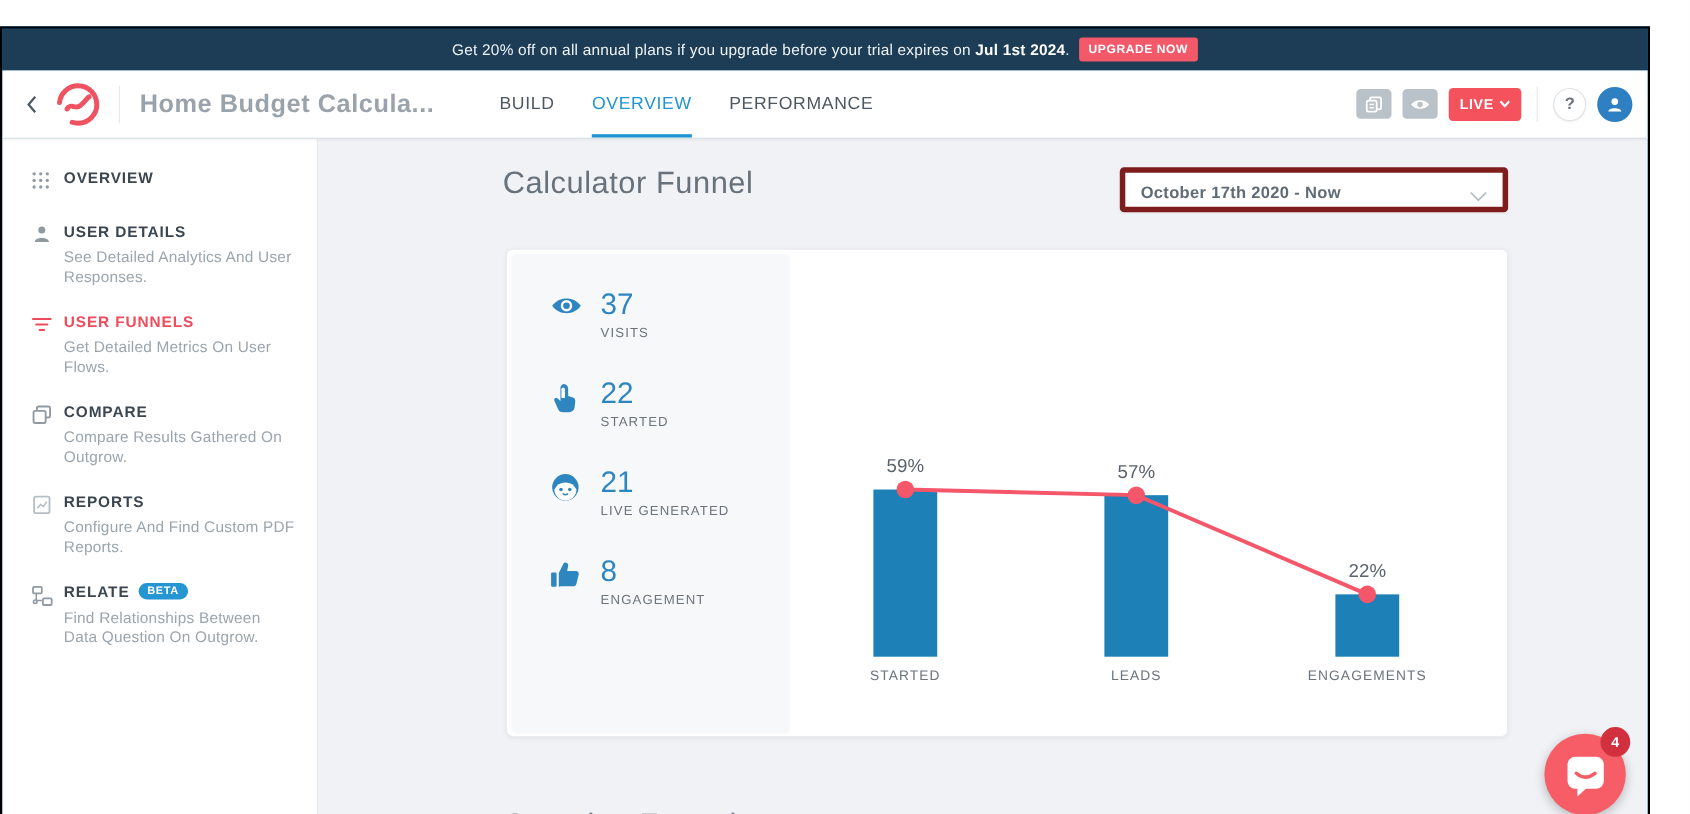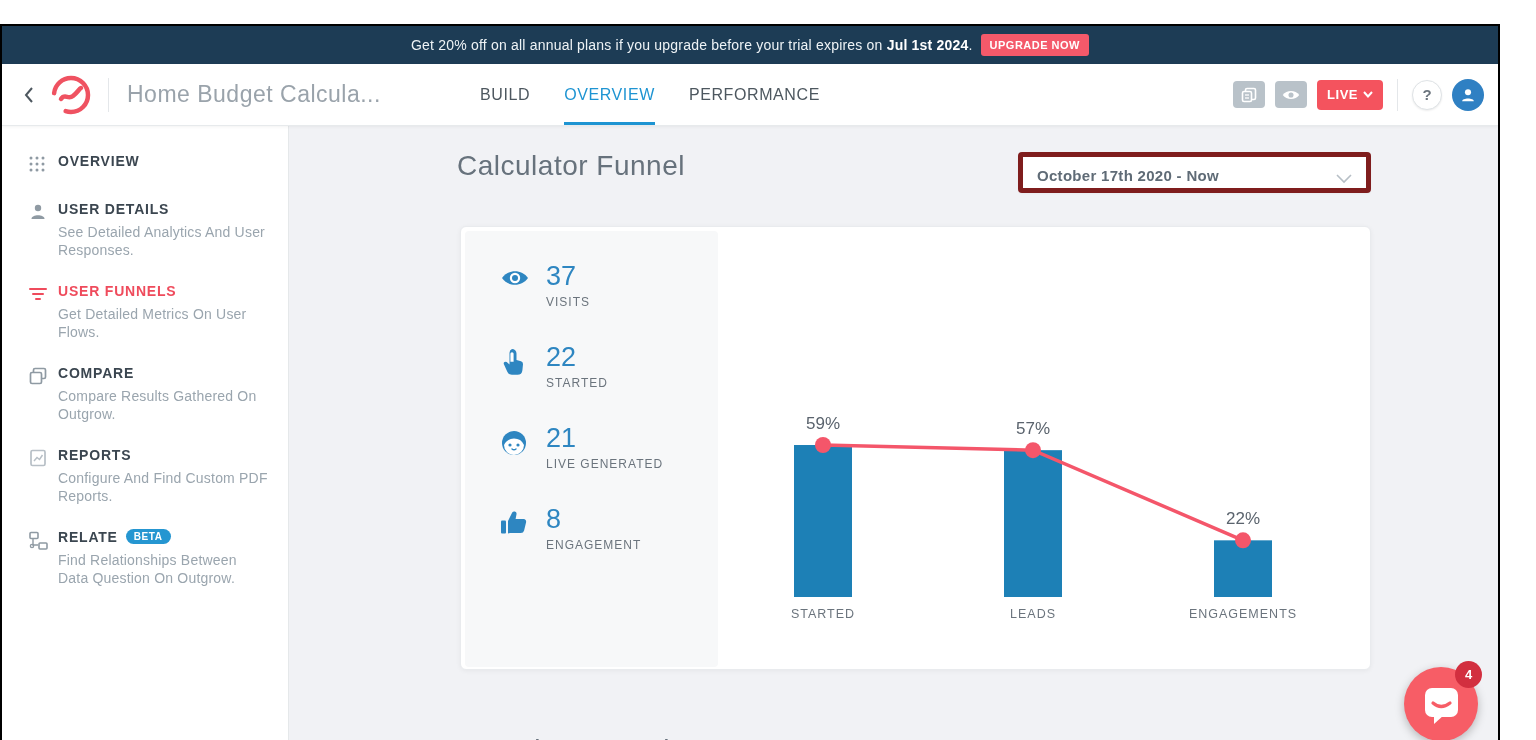--- a/index.html
+++ b/index.html
@@ -12,22 +12,22 @@
   .banner-text b { color:#ffffff; font-weight:700; }
   .banner-cta { background:#f4596a; color:#fff; font-size:11px; font-weight:700; letter-spacing:.5px;
                 border:none; border-radius:3px; padding:5px 9px; cursor:pointer; }
 
   
   .header { position:relative; height:62px; background:#fff; border-bottom:1px solid #e7eaec;
             box-shadow:0 1px 3px rgba(0,0,0,.05); display:flex; align-items:center; z-index:5; }
   .back-btn { margin-left:16px; width:22px; height:22px; display:flex; align-items:center; justify-content:center; cursor:pointer; }
   .logo { margin-left:8px; width:46px; height:46px; }
   .header-divider { width:1px; height:34px; background:#e4e7ea; margin:0 18px 0 14px; }
-  .doc-title { font-size:23px; color:#9aa3ab; letter-spacing:.5px; font-weight:400; }
-  .nav { position:absolute; left:478px; top:0; height:100%; display:flex; gap:34px; }
+  .doc-title { font-size:23px; color:#9aa3ab; letter-spacing:.5px; font-weight:700; }
+  .nav { position:absolute; left:452px; top:0; height:100%; display:flex; gap:34px; }
   .nav-tab { display:flex; align-items:center; height:100%; font-size:16px; letter-spacing:.6px; color:#4d575f;
              font-weight:500; cursor:pointer; border-bottom:3px solid transparent; padding-top:3px; }
   .nav-tab.active { color:#1e94d2; border-bottom-color:#1e94d2; }
   .header-right { position:absolute; right:14px; top:0; height:100%; display:flex; align-items:center; gap:10px; }
   .hbtn { width:32px; height:27px; background:#b9c2c9; border:none; border-radius:4px; display:flex;
           align-items:center; justify-content:center; cursor:pointer; }
   .live-btn { background:#f4535e; color:#fff; border:none; border-radius:4px; height:30px; padding:0 10px;
               font-size:13px; font-weight:700; letter-spacing:.5px; display:flex; align-items:center; gap:5px; cursor:pointer; }
   .hdr-sep { width:1px; height:32px; background:#e4e7ea; margin:0 4px; }
   .help-btn { width:30px; height:30px; border-radius:50%; background:#fff; border:1px solid #dfe3e6;

